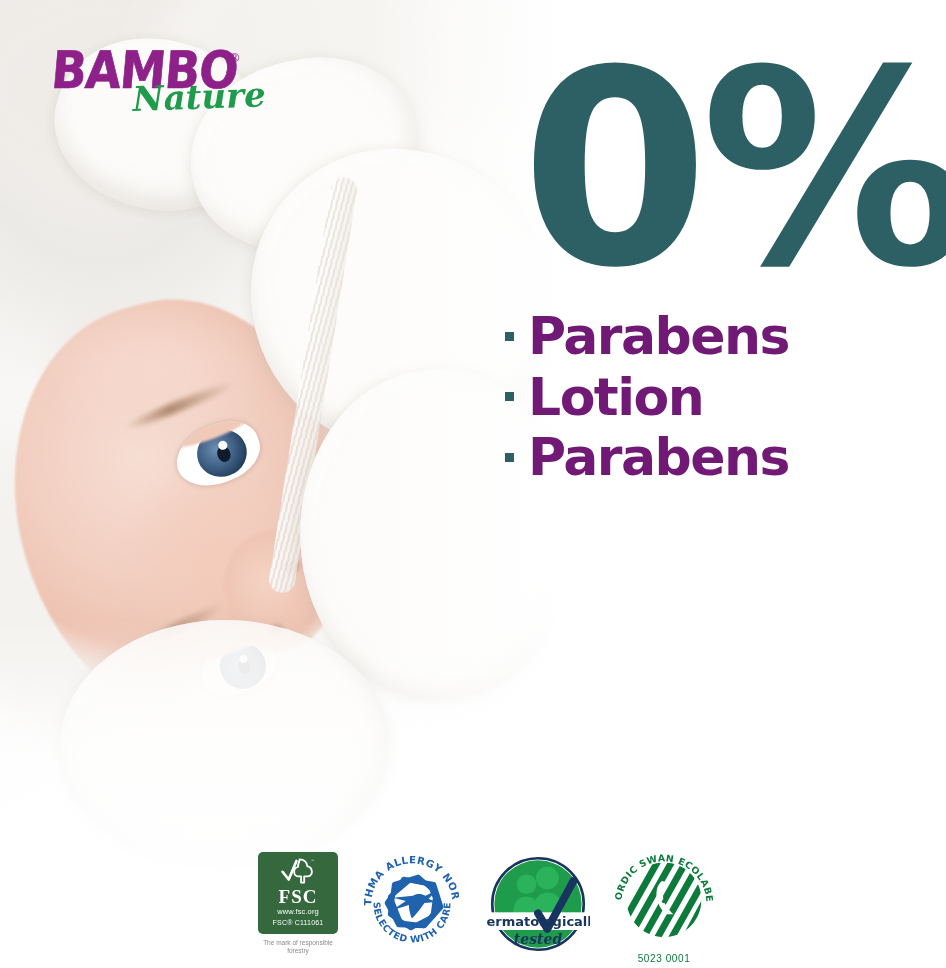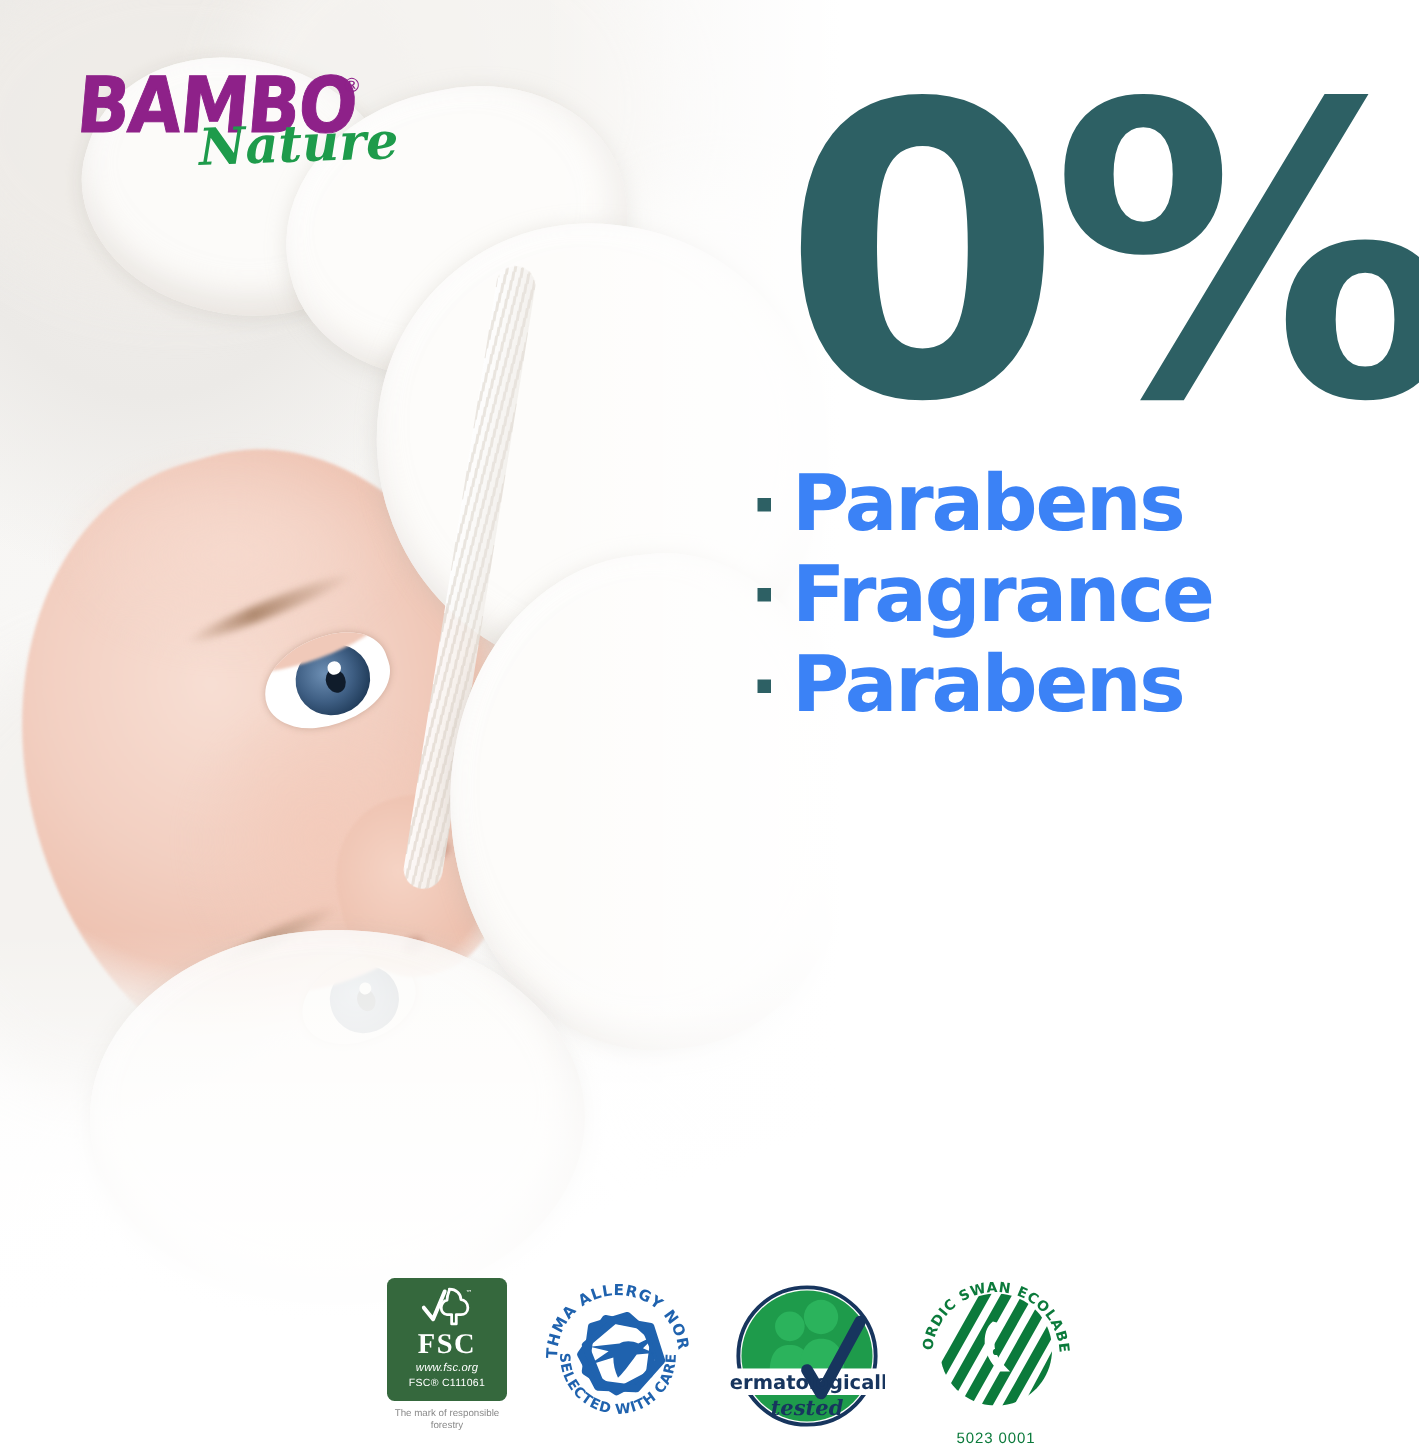--- a/index.html
+++ b/index.html
@@ -238,21 +238,21 @@
     white-space:nowrap;
   }
   .list {
     list-style:none;
     margin-top:12px;
   }
   .list li {
     display:flex;
     align-items:center;
     gap:14px;
-    color:#3b82f6;
+    color:#701a75;
     font-family:"DejaVu Sans", sans-serif;
     font-weight:bold;
     font-size:52px;
     line-height:1.16;
     letter-spacing:-1.5px;
     white-space:nowrap;
   }
   .bullet {
     width:9px; height:9px;
     background:#2D6064;
@@ -284,21 +284,21 @@
   }
   .fsc-mark { width:34px; height:30px; }
   .fsc-name {
     font-family:"Liberation Serif", serif;
     font-weight:bold;
     font-size:19px;
     letter-spacing:1px;
     line-height:1;
     margin-top:1px;
   }
-  .fsc-url { font-size:7.5px; margin-top:1px; letter-spacing:.1px;font-style:italic; }
+  .fsc-url { font-size:7.5px; margin-top:1px; letter-spacing:.1px; }
   .fsc-code { font-size:7px; margin-top:3px; letter-spacing:.2px; }
   .fsc-caption {
     margin-top:5px;
     font-size:6.5px;
     color:#8a8a8a;
     text-align:center;
     line-height:1.25;
     width:86px;
     margin-left:-3px;
   }
@@ -377,21 +377,21 @@
   <div class="content">
     <div class="zero">0%</div>
 
     <ul class="list">
       <li>
         <span class="bullet"></span>
         <span>Parabens</span>
       </li>
       <li>
         <span class="bullet"></span>
-        <span>Fragrance</span>
+        <span>Lotion</span>
       </li>
       <li>
         <span class="bullet"></span>
         <span>Parabens</span>
       </li>
     </ul>
   </div>
 
   <div class="badges">
 

